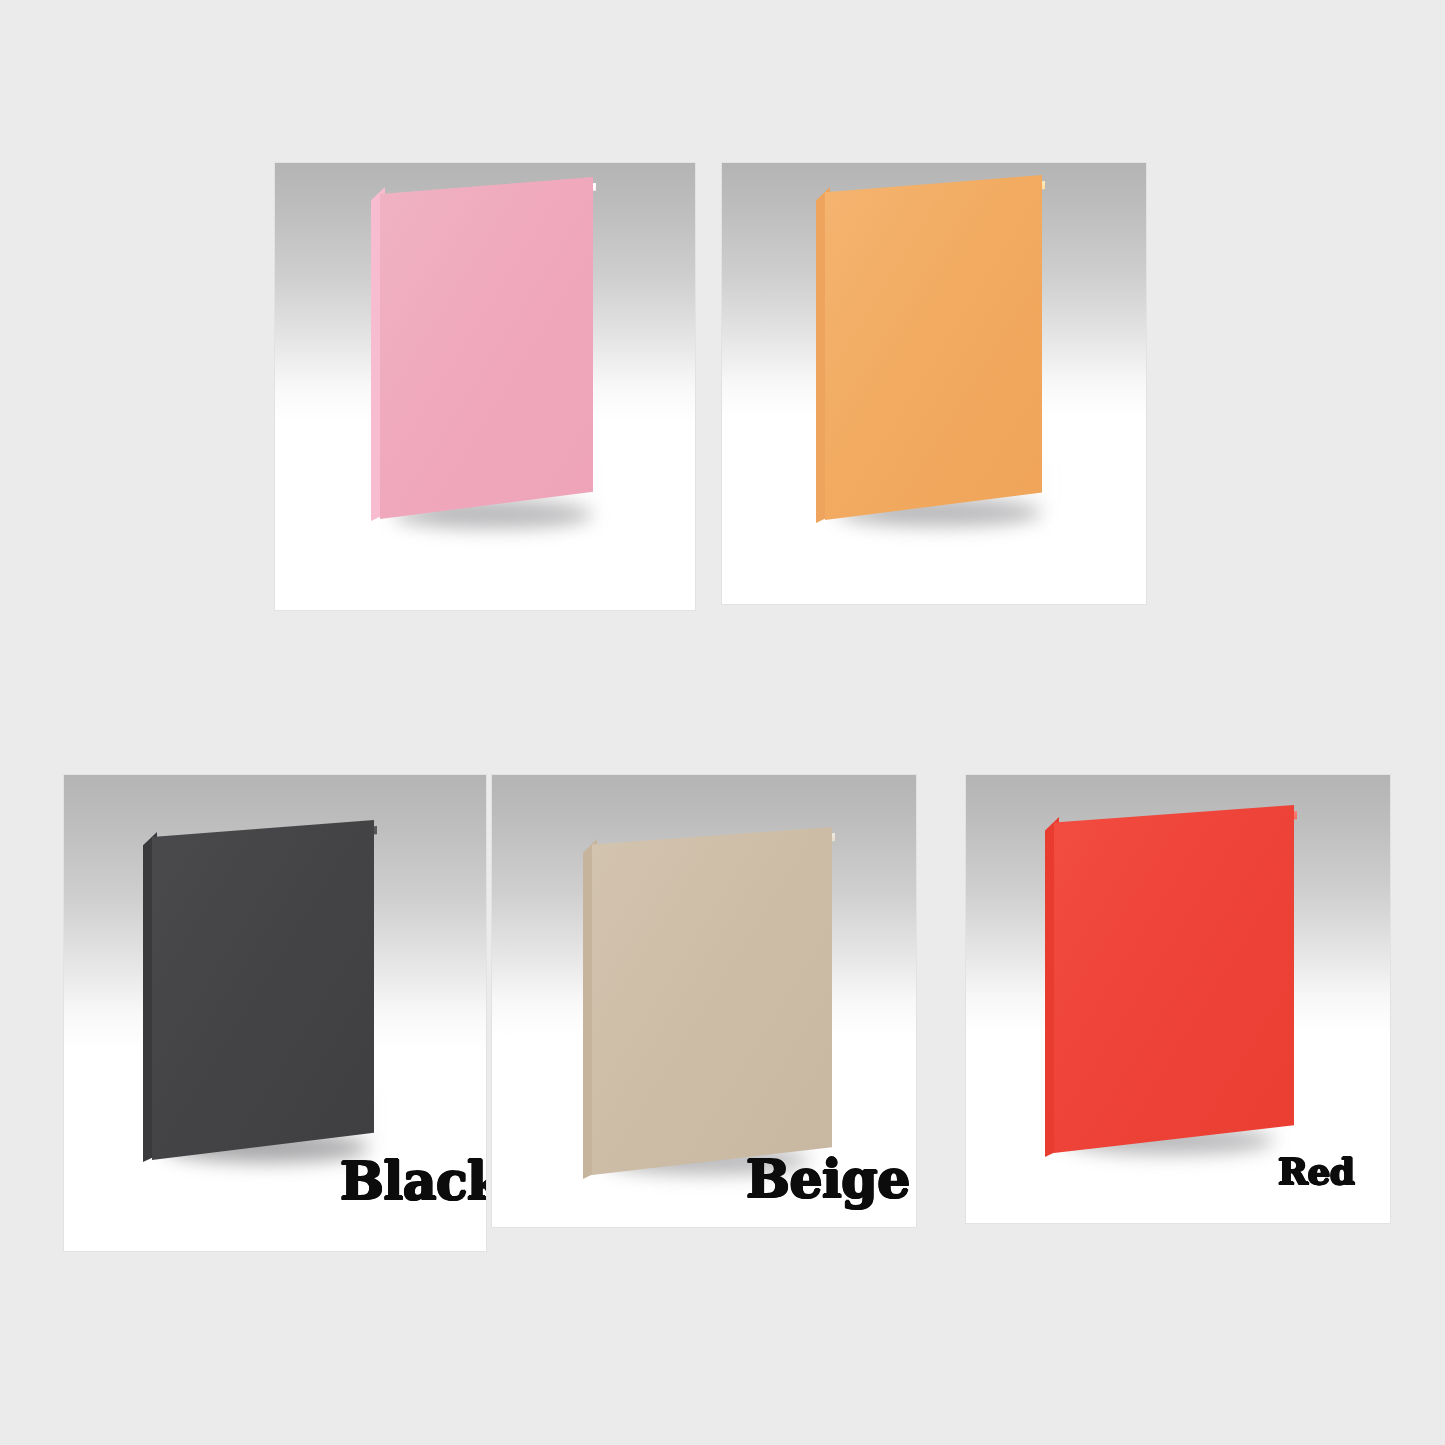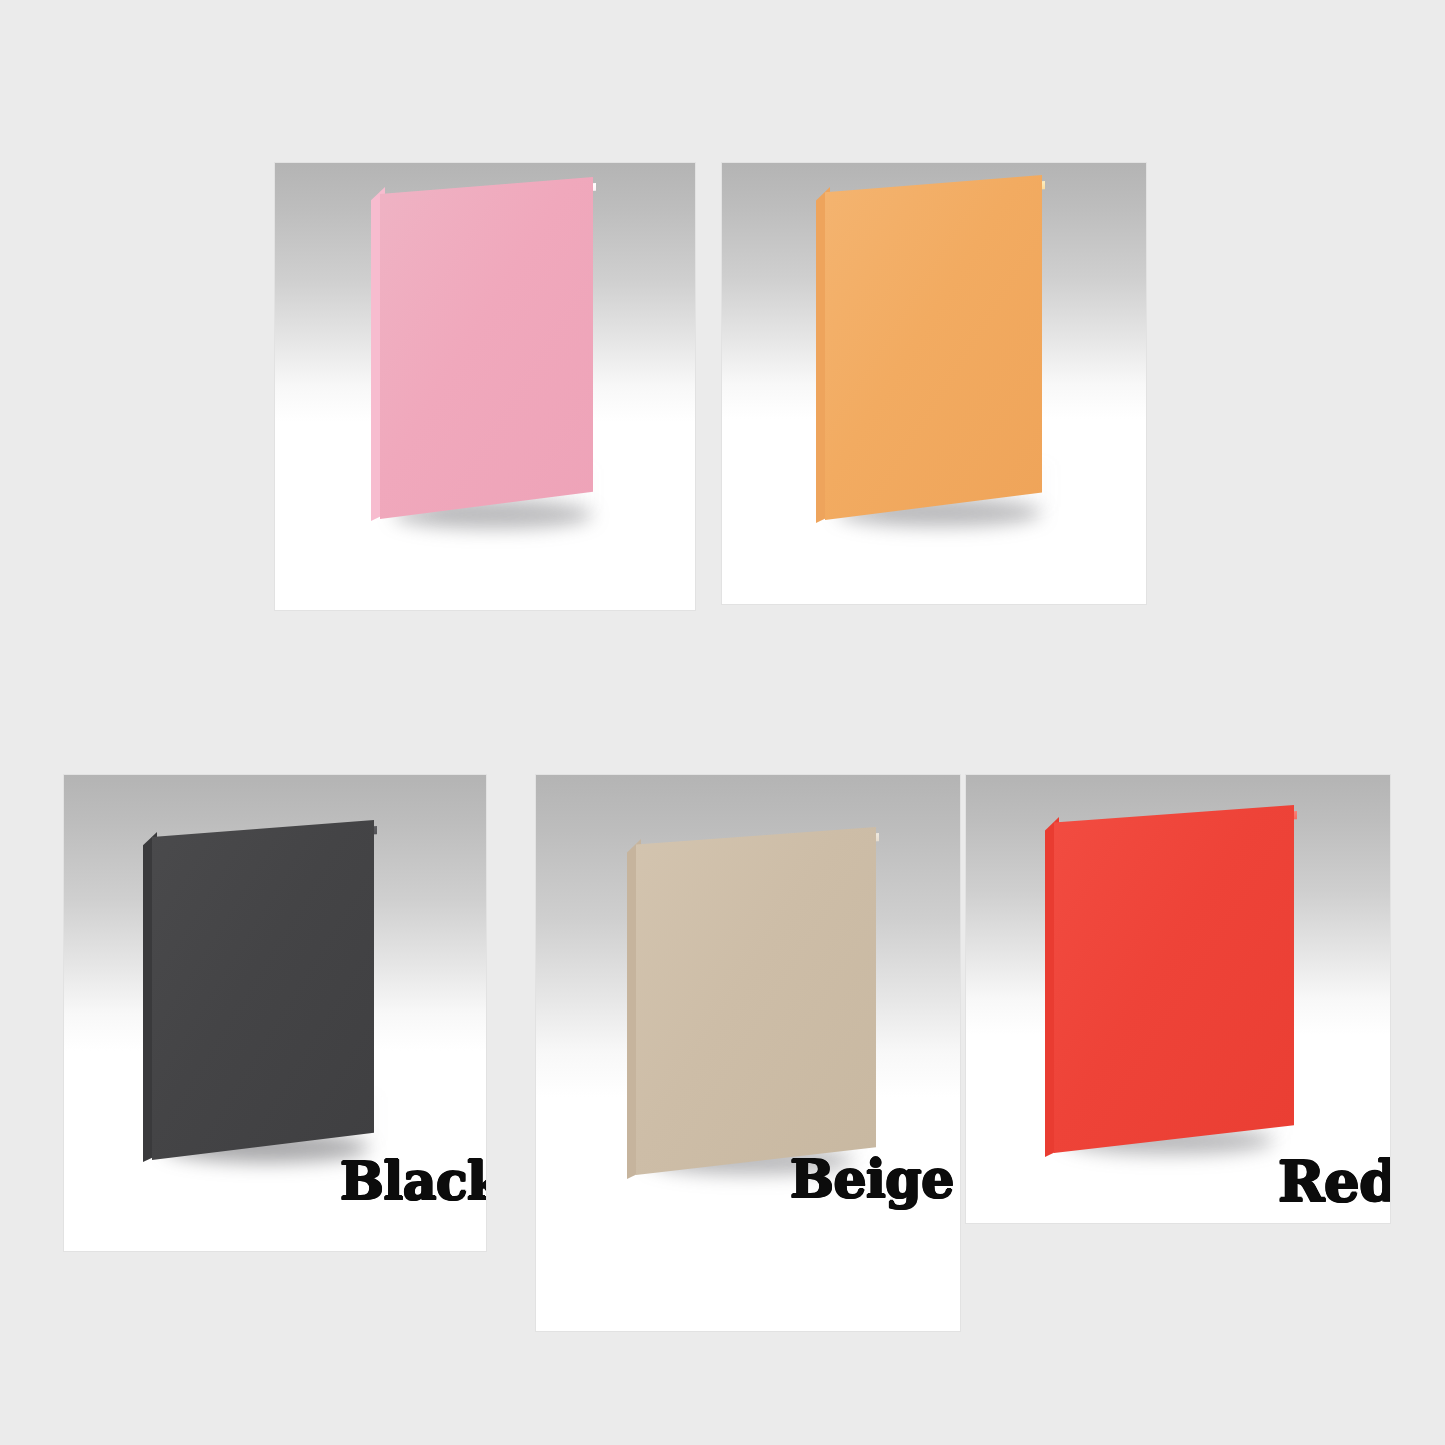--- a/index.html
+++ b/index.html
@@ -103,21 +103,21 @@
        1px 1px 0 #0c0c0c,
       -1px 1px 0 #0c0c0c;
   }
 
   
   #card-pink   { left: 275px; top: 163px; width: 420px; height: 447px; }
   #card-orange { left: 722px; top: 163px; width: 424px; height: 441px; }
 
   
   #card-black  { left: 64px;  top: 775px;  width: 422px; height: 476px; }
-  #card-beige  { left: 536px; top: 775px;  width: 424px; height: 556px; }
+  #card-beige  { left: 492px; top: 775px;  width: 424px; height: 452px; }
   #card-red    { left: 966px; top: 775px;  width: 424px); height: 448px; }
   #card-red    { left: 966px; top: 775px;  width: 424px;  height: 448px; }
 </style>
 </head>
 <body style="background: rgb(235, 235, 235);">
 
 <div id="gallery">
 
   <div class="swatch-card" id="card-pink">
     <div class="card-stage">
@@ -216,17 +216,17 @@
         <div class="tile-side" style="left:-9px; top:12px; width:14px; height:340px;
                     background:#e93c31;
                     clip-path: polygon(0 4%, 100% 0, 100% 98%, 0 100%);"></div>
         <div class="tile-top" style="left:-6px; top:6px; width:249px; height:15px;
                     background:linear-gradient(to bottom,#fb8076,#f25a4e);
                     clip-path: polygon(3% 100%, 100% 0, 100% 55%, 3% 100%);"></div>
         <div class="tile-face" style="background:linear-gradient(122deg,#f24c41 0%, #ee4338 45%, #ea3e33 100%);
                     clip-path: polygon(0 5%, 100% 0, 100% 92%, 0 100%);"></div>
       </div>
 
-      <span class="swatch-label" style="left:312px; top:378px; font-size:56px;">Red</span>
+      <span class="swatch-label" style="left:312px; top:378px; font-size:36px;">Red</span>
     </div>
   </div>
 
 </div>
 
 </body></html>

